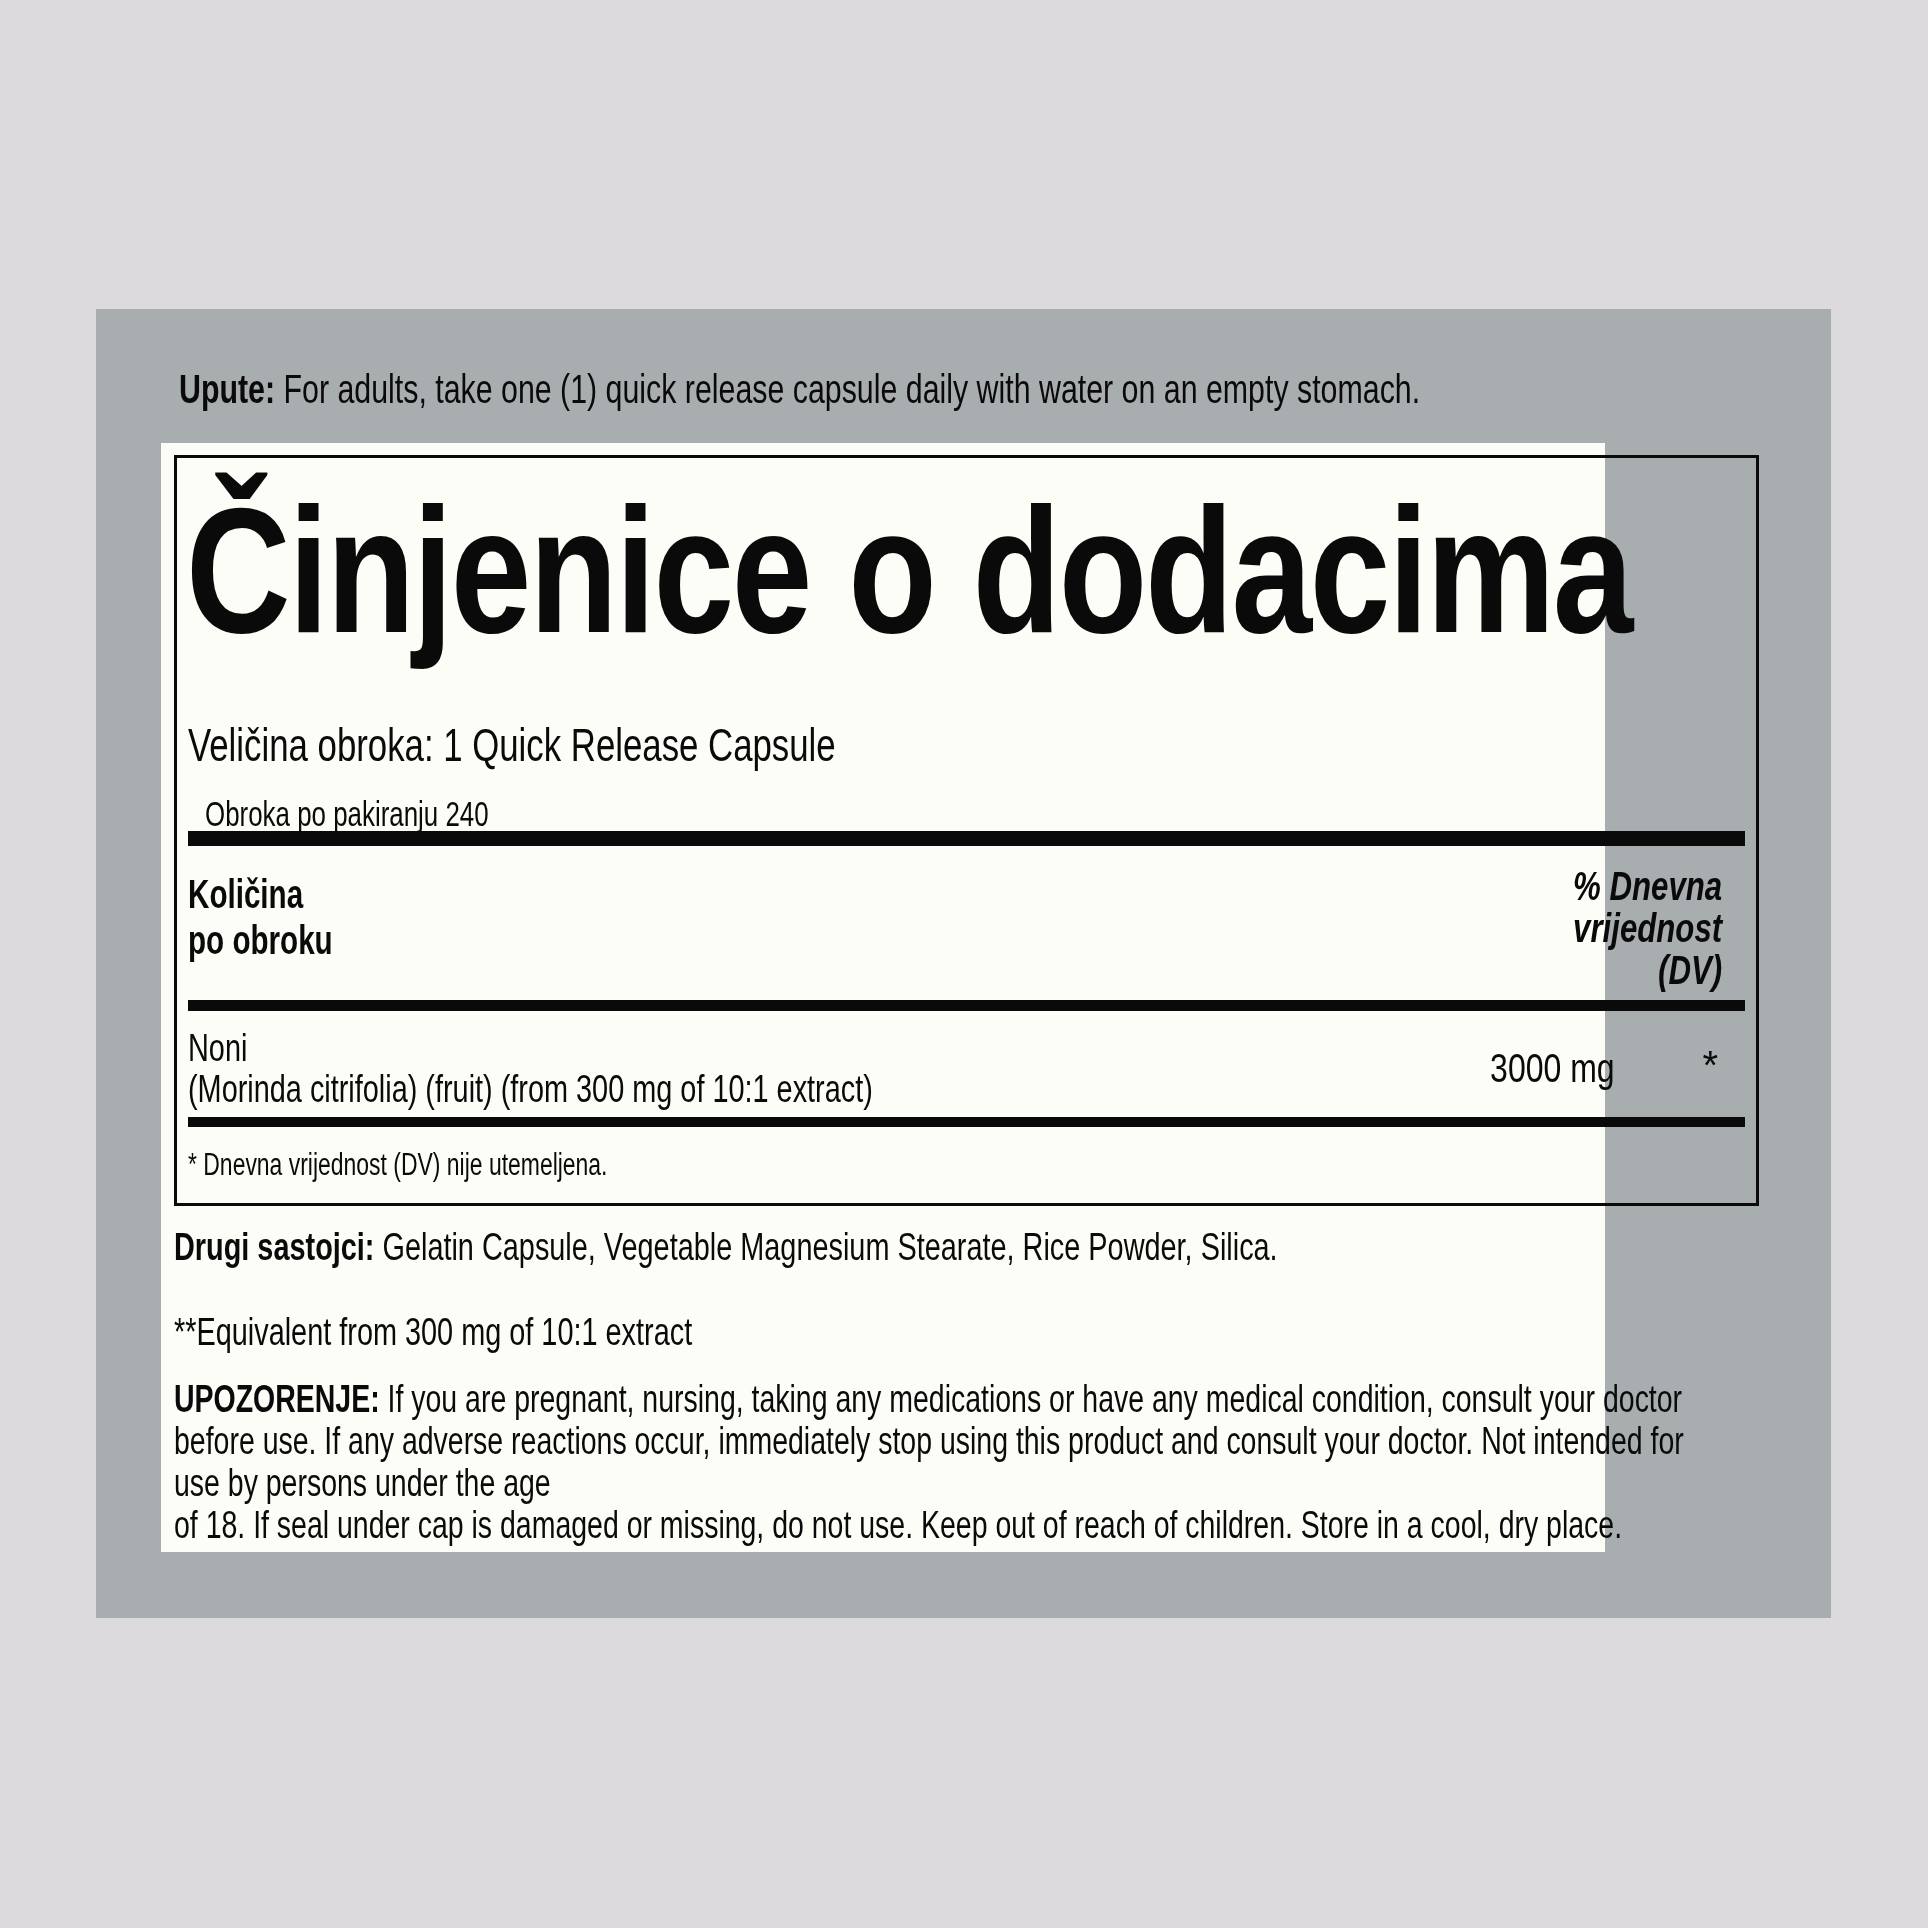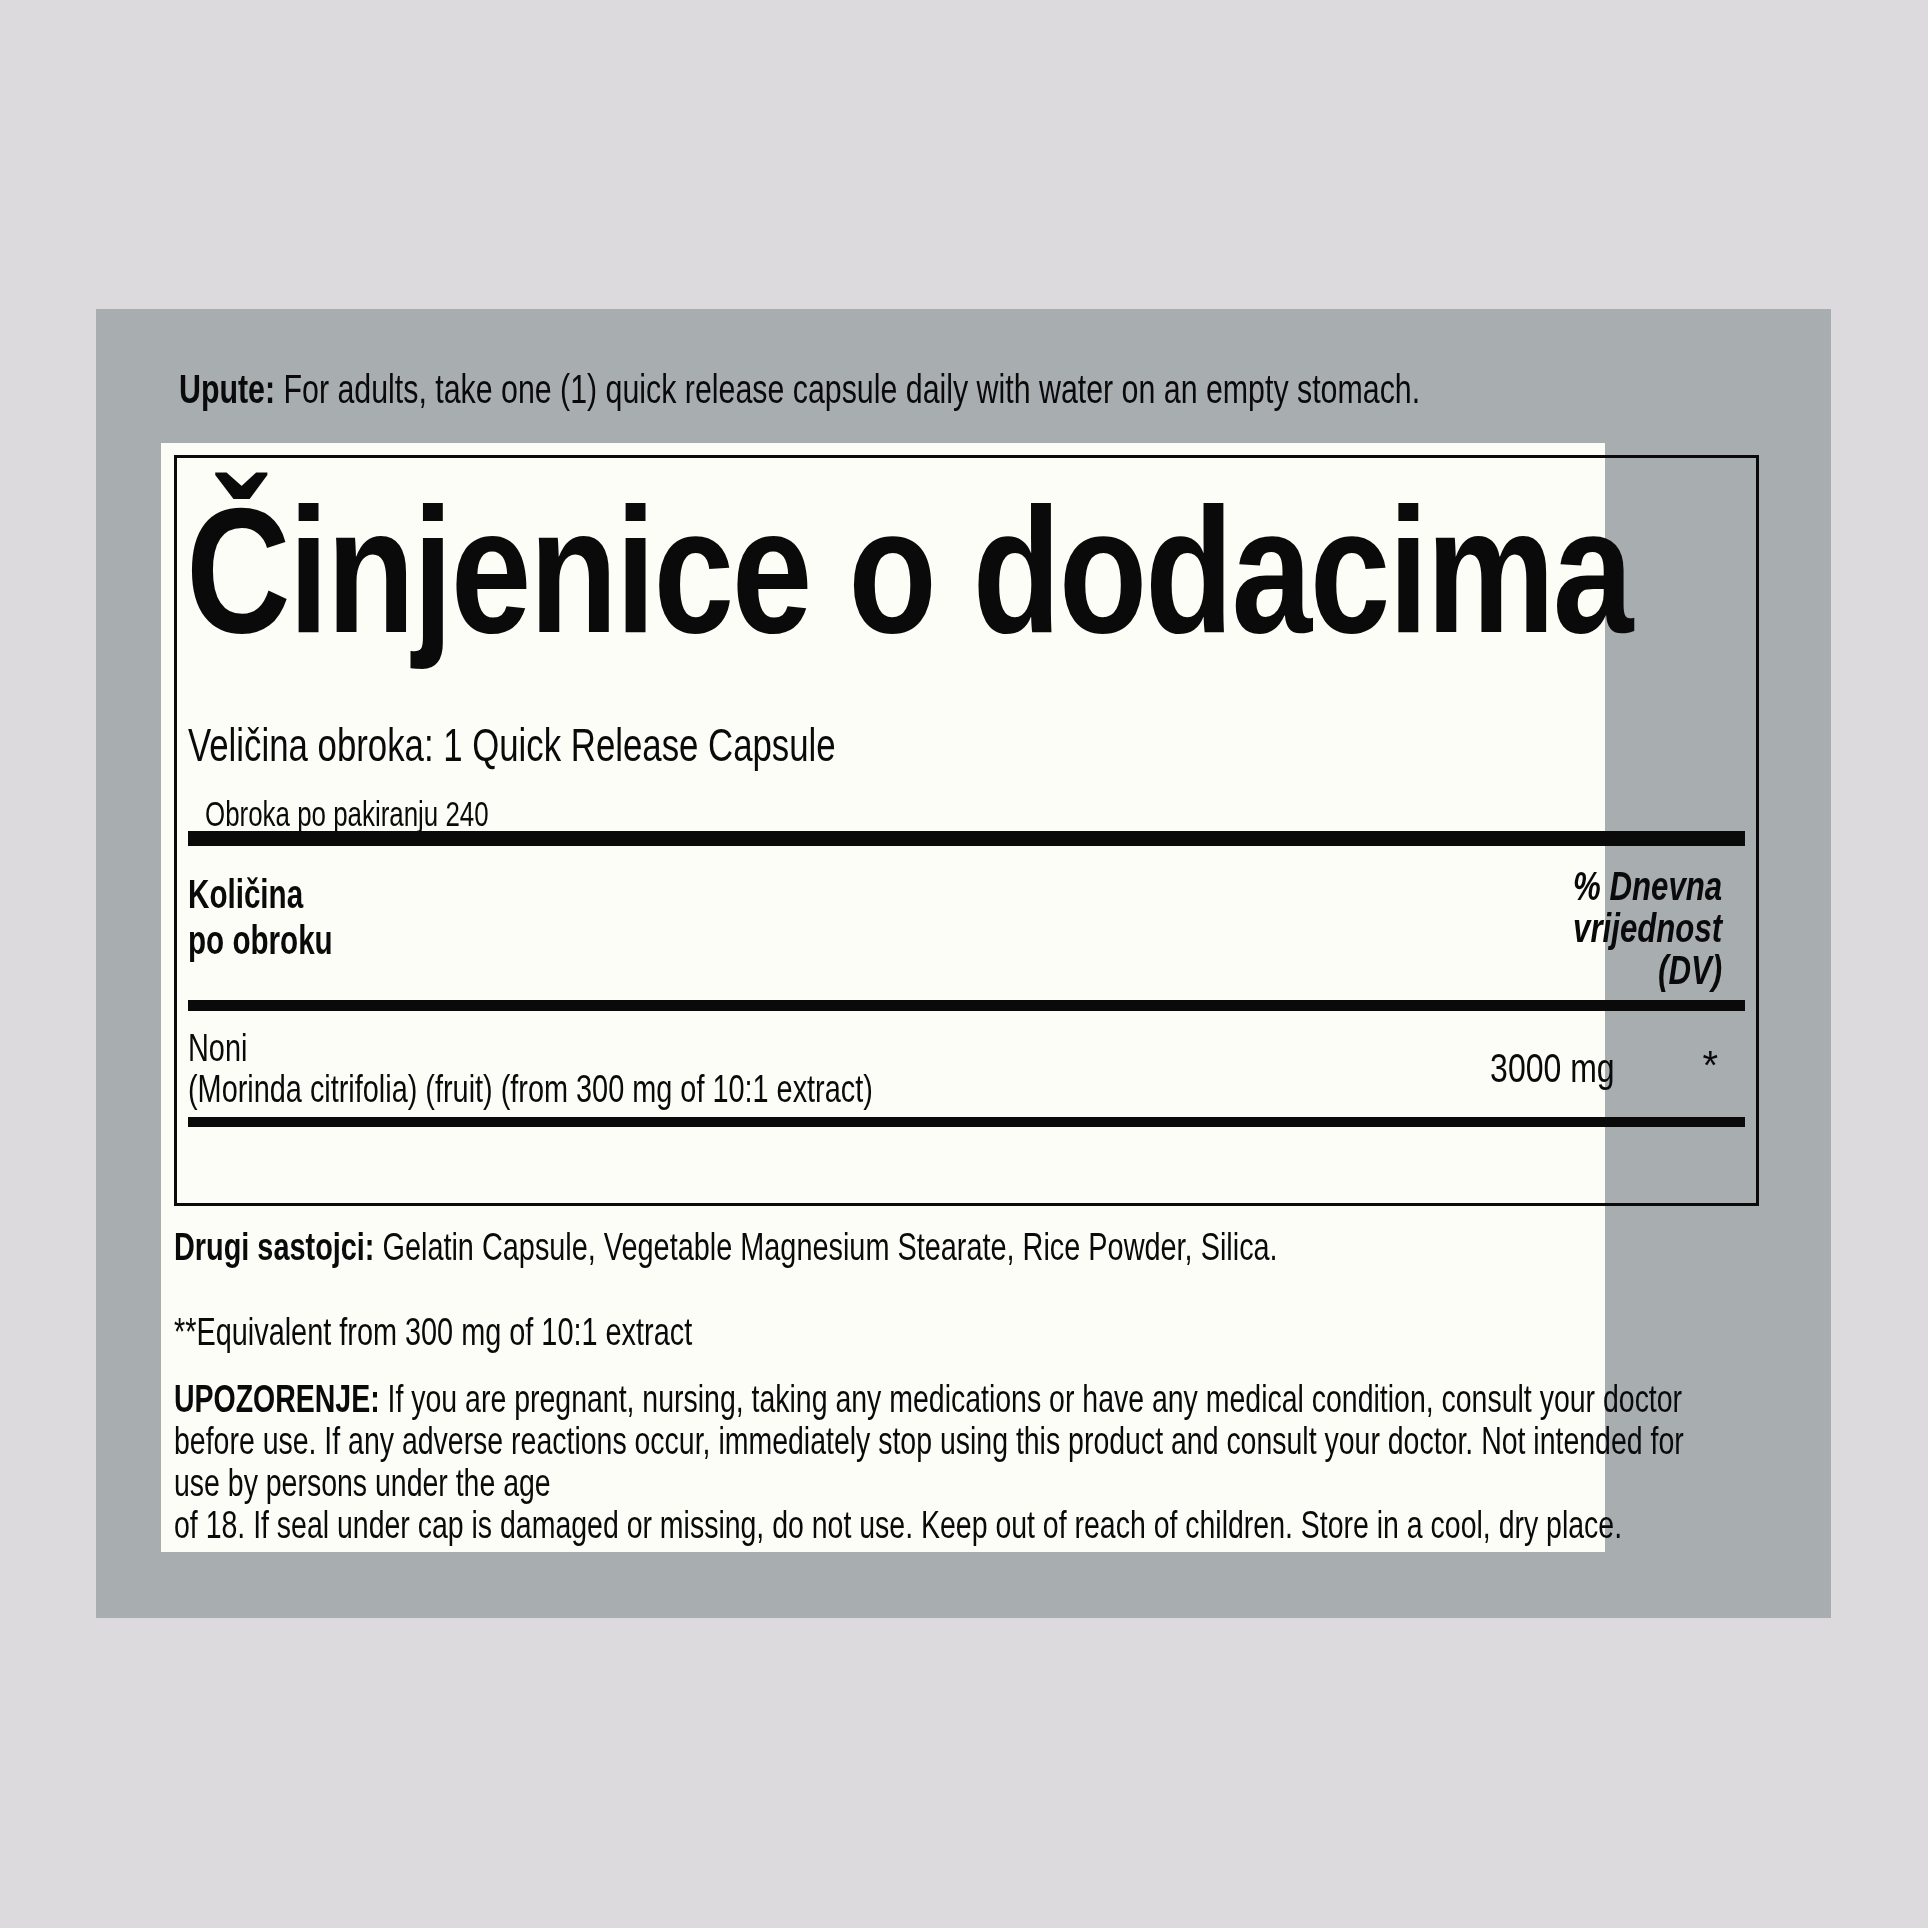--- a/index.html
+++ b/index.html
@@ -81,20 +81,23 @@
       <div class="ing-detail">
         <span class="cond">(Morinda citrifolia) (fruit) (from 300 mg of 10:1 extract)</span>
       </div>
       <div class="ing-amount">
         <span class="cond-r">3000 mg</span>
       </div>
       <div class="ing-dv">*</div>
 
       <div class="bar bar3"></div>
 
+      <div class="footnote">
+        <span class="cond">* Dnevna vrijednost (DV) nije utemeljena.</span>
+      </div>
 
     </div>
 
     <div class="other">
       <span class="cond" style="display:inline-block;"><b>Drugi sastojci:</b><span> Gelatin Capsule, Vegetable Magnesium Stearate, Rice Powder, Silica.</span></span>
     </div>
 
     <div class="equiv">
       <span class="cond">**Equivalent from 300 mg of 10:1 extract</span>
     </div>

